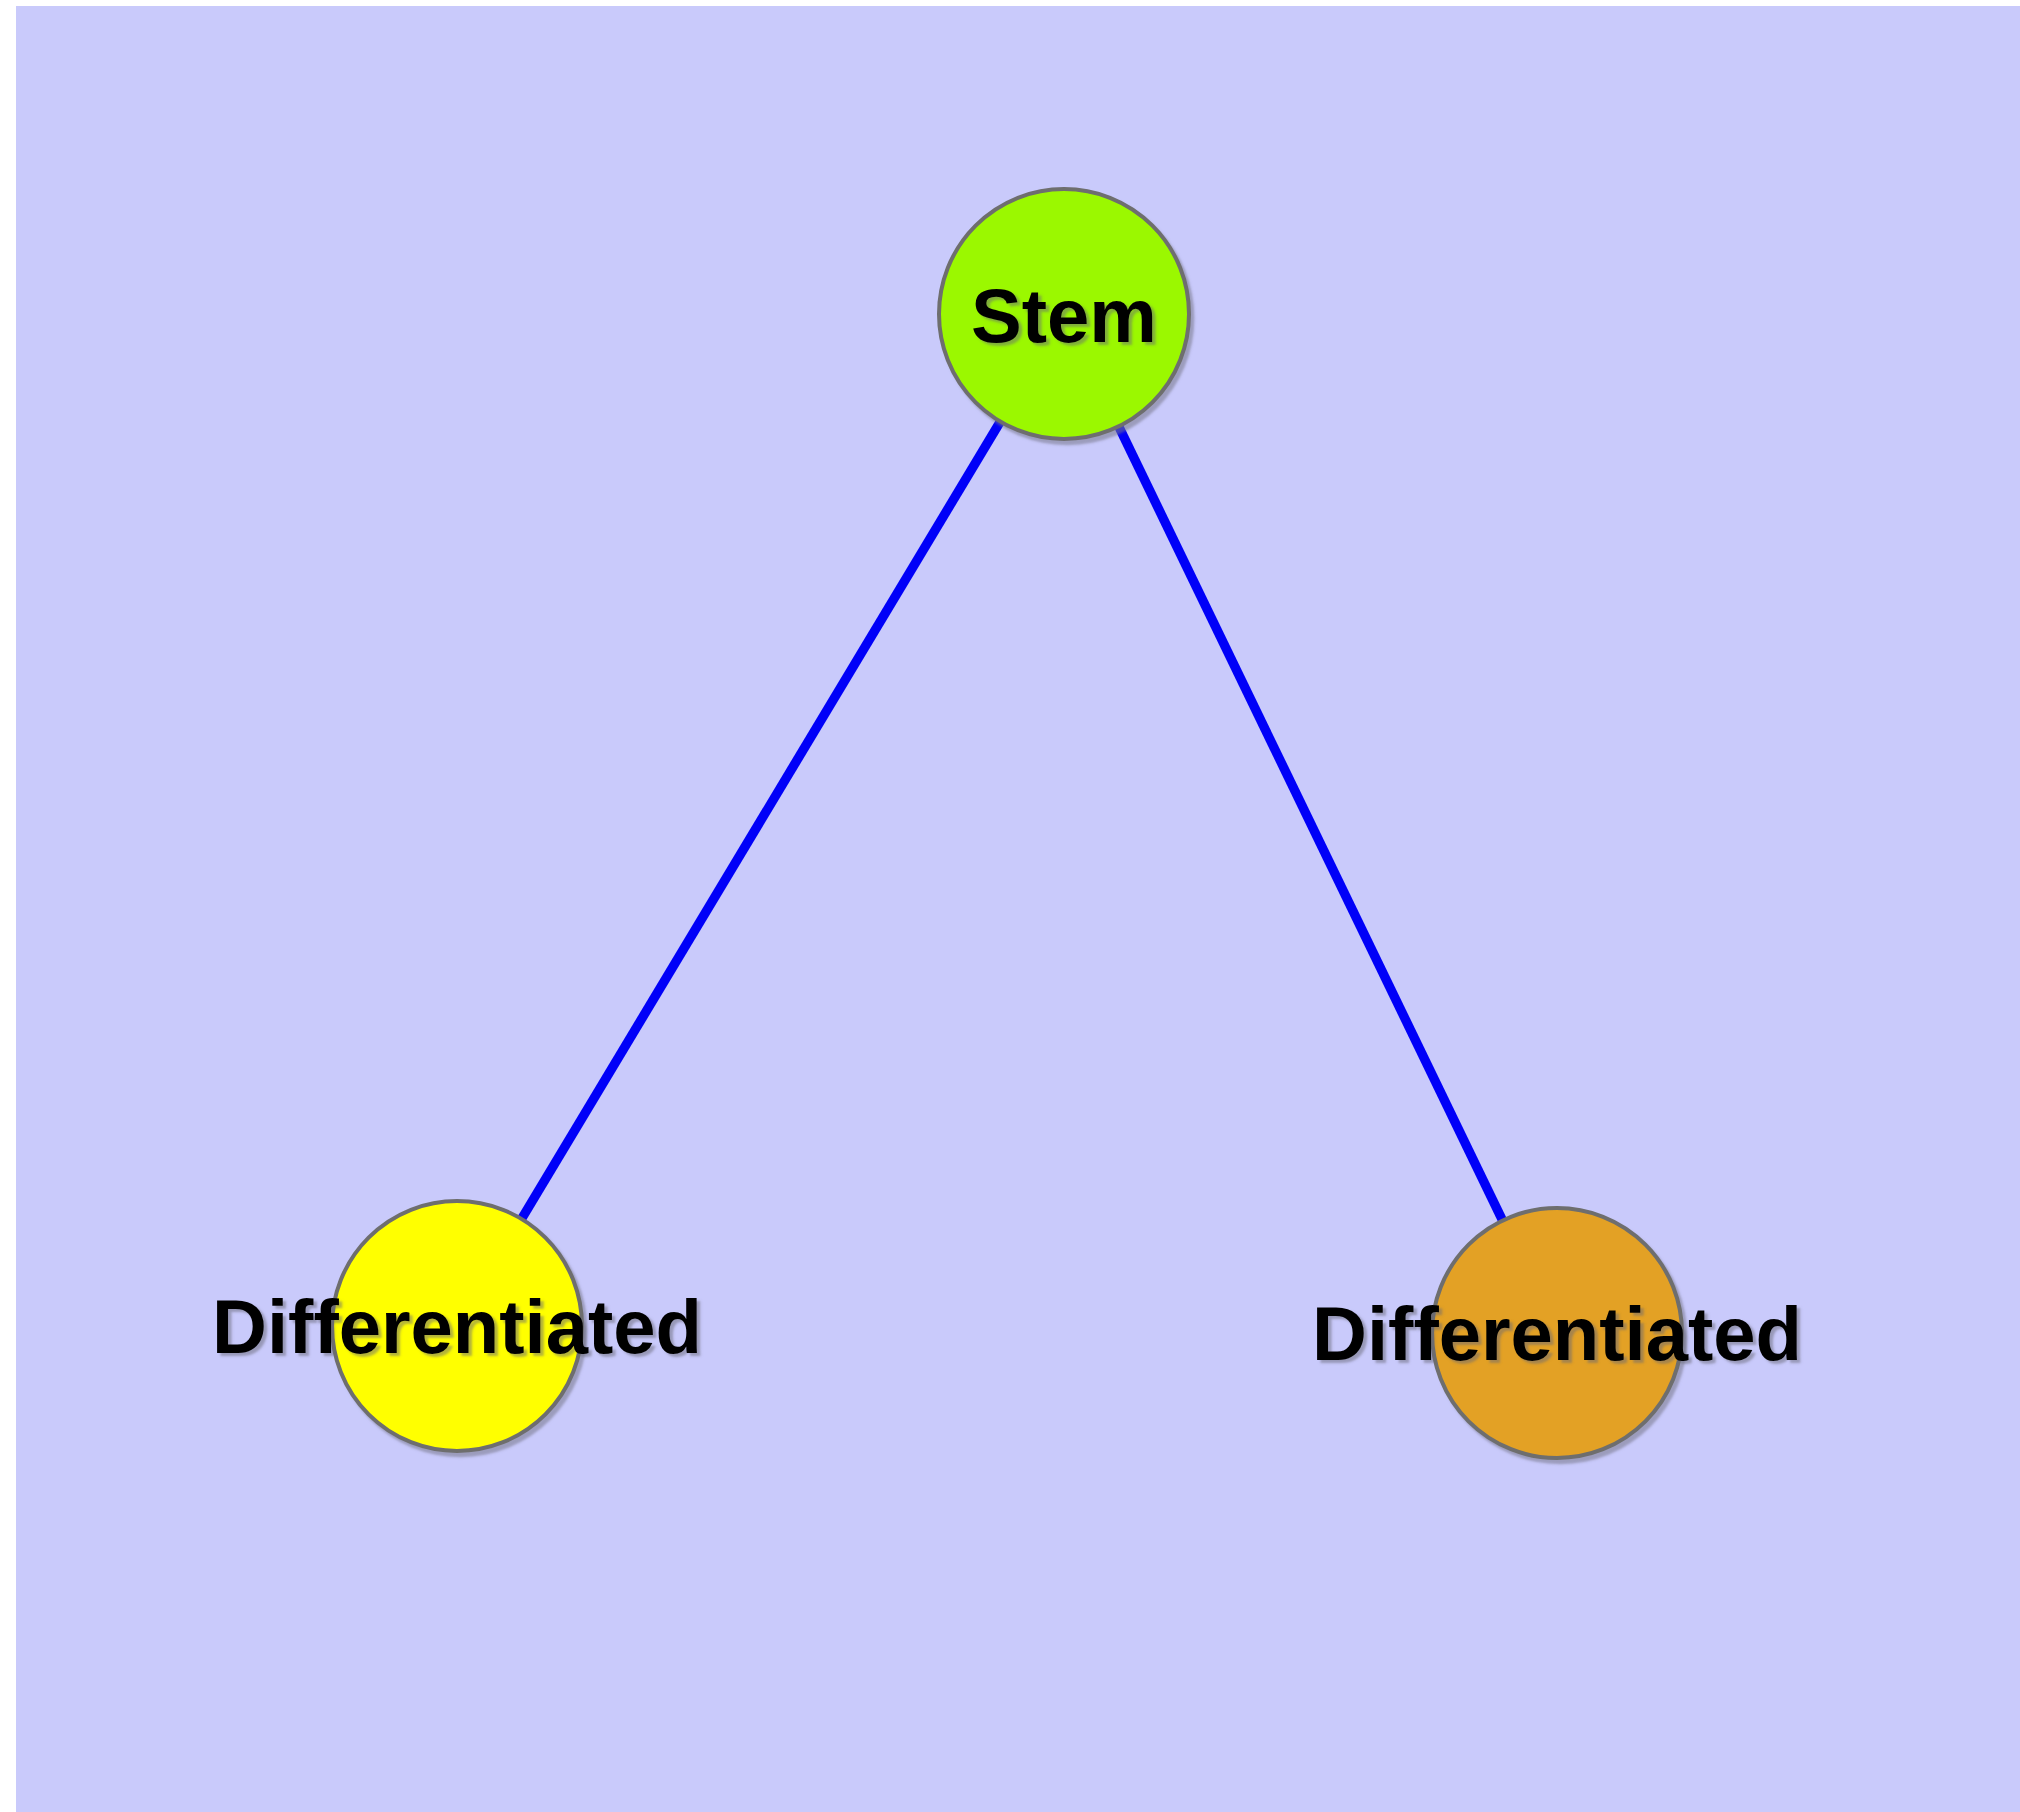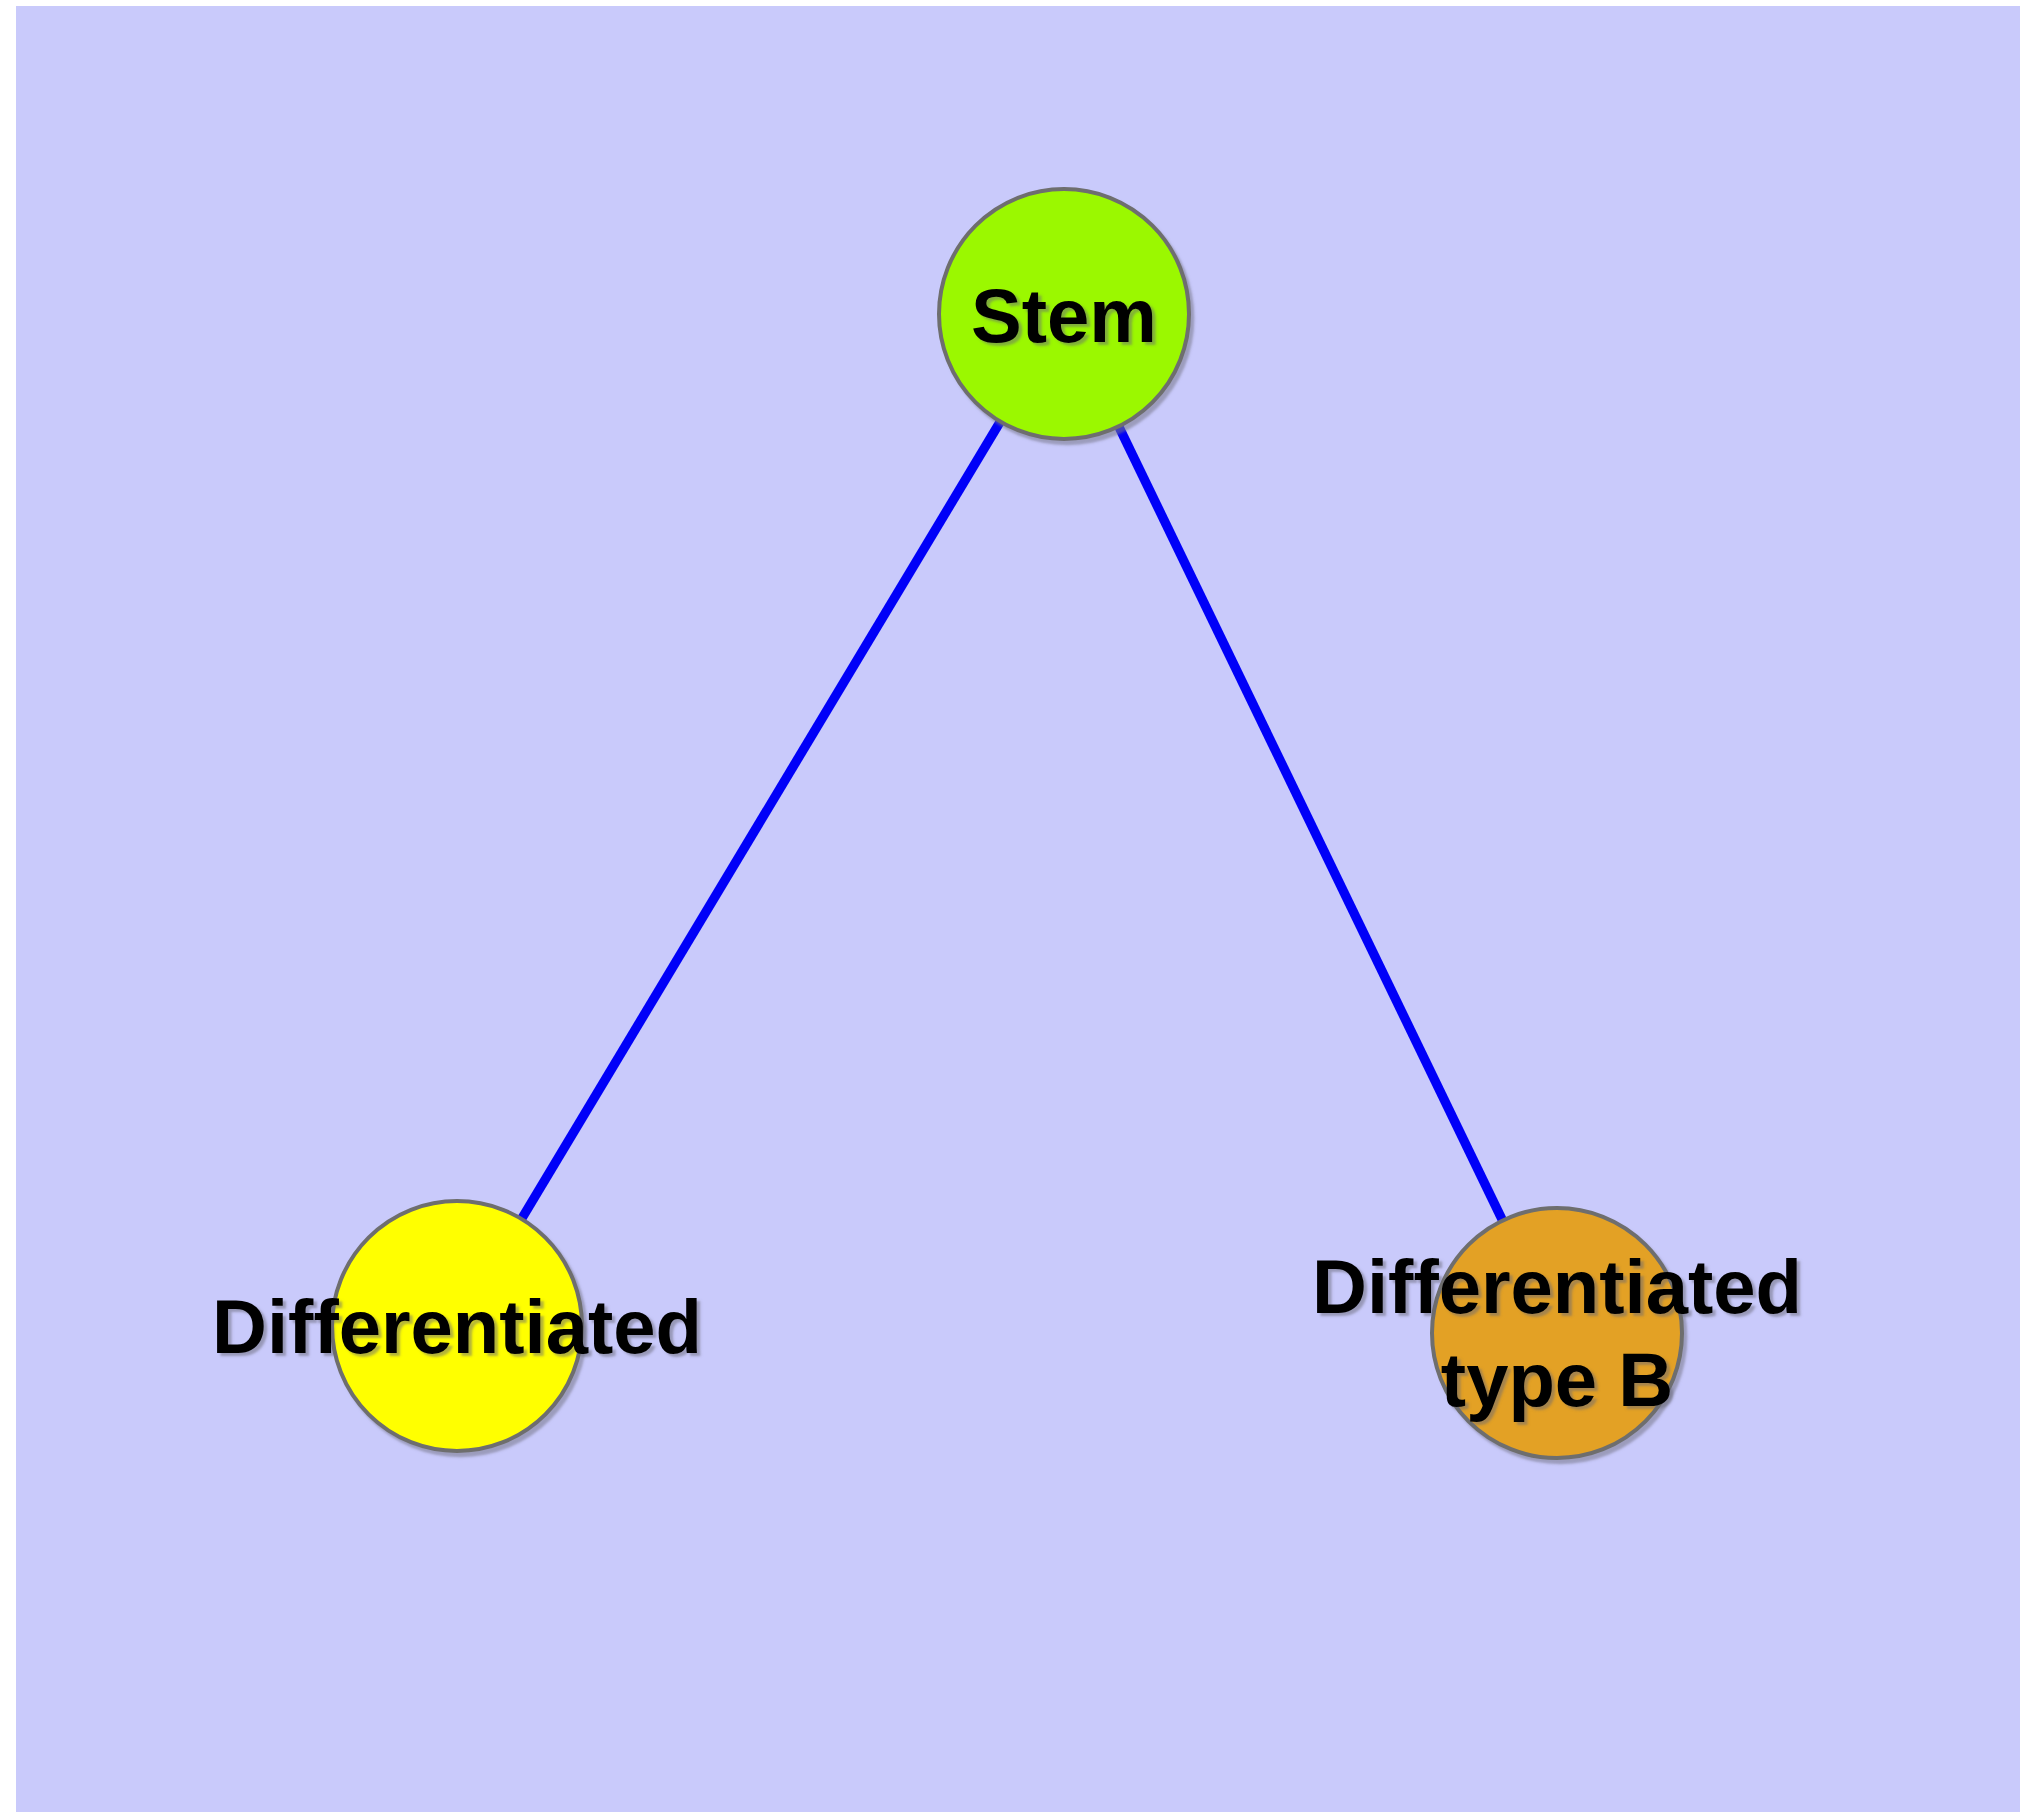--- a/index.html
+++ b/index.html
@@ -68,18 +68,17 @@
     <div class="node-label" style="left: 1048px; top: 309px;">
       <span>Stem</span>
     </div>
 
     <div class="node-label" style="left: 441px; top: 1320px;">
       <span>Differentiated</span>
     </div>
 
     <div class="node-label" style="left: 1541px; top: 1327px;">
       <span>Differentiated</span>
-      <span>type B</span>
     </div>
 
   </div>
 </div>
 
 
 </body></html>

